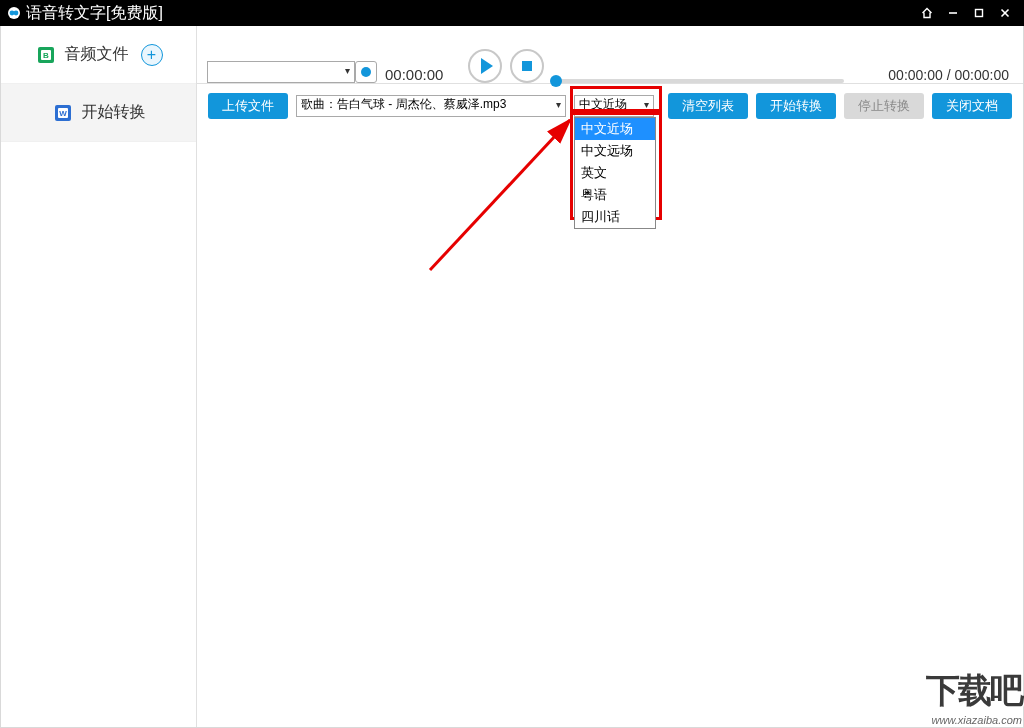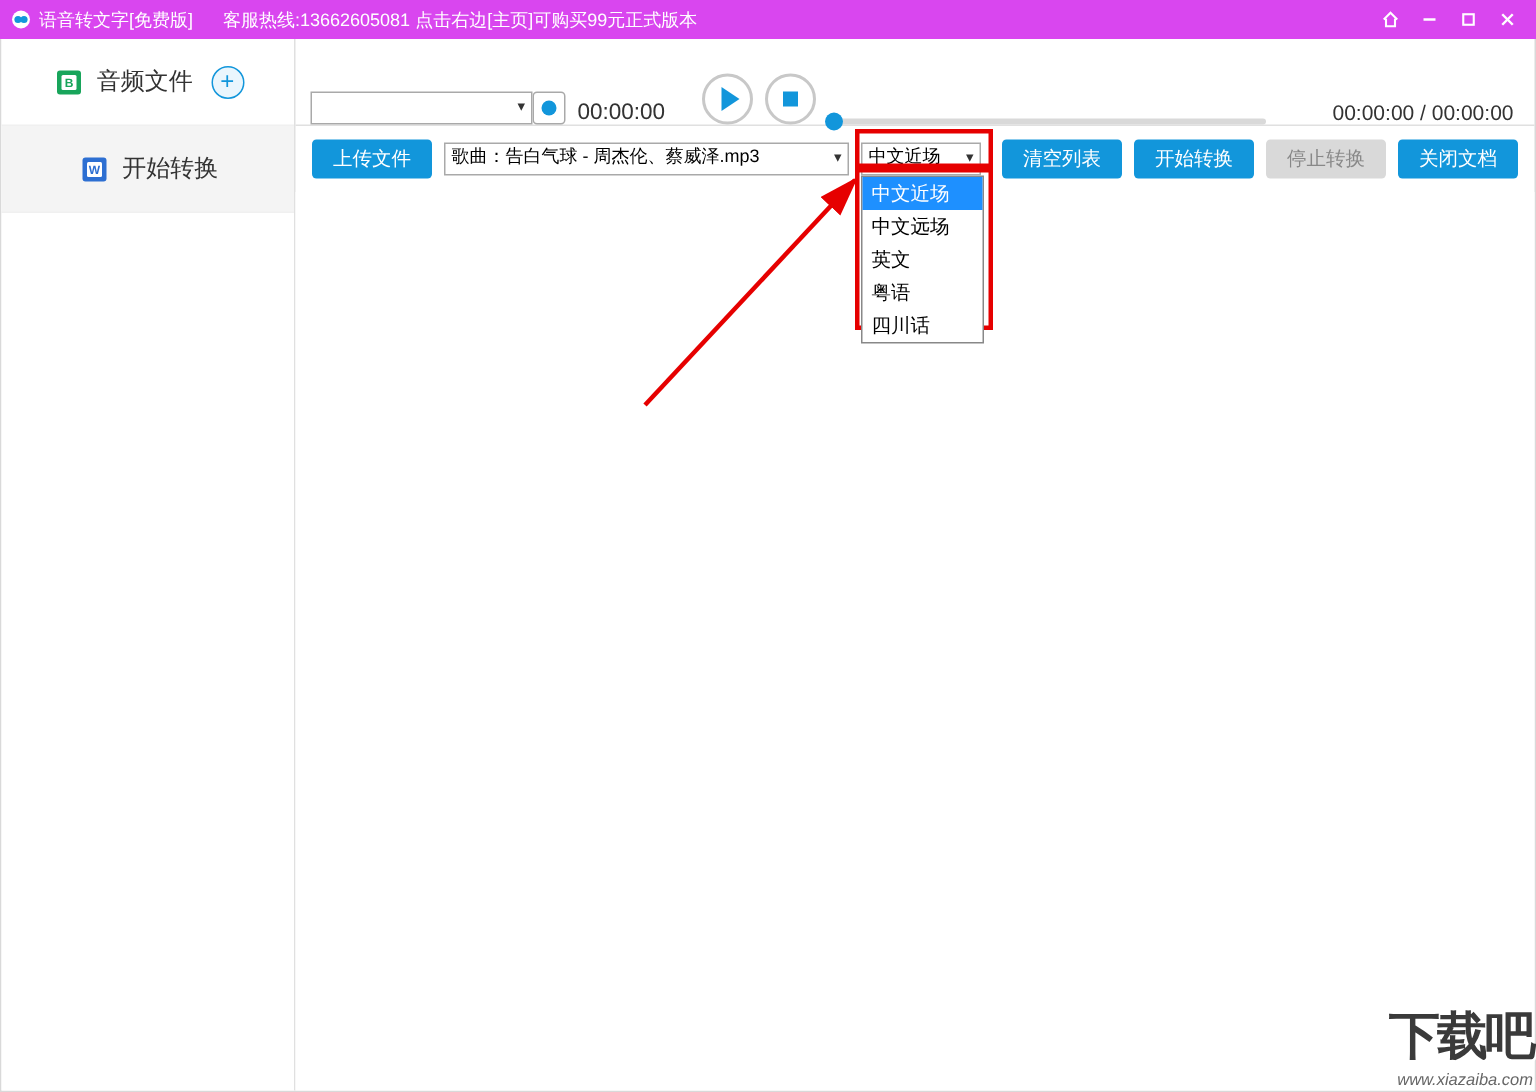--- a/index.html
+++ b/index.html
@@ -1,18 +1,18 @@
 <!DOCTYPE html>
 <html><head>
 <meta charset="utf-8">
 <style>
   * { box-sizing: border-box; margin: 0; padding: 0; font-family: "Microsoft YaHei", Arial, sans-serif; }
   body { width: 1024px; height: 728px; background: #fff; position: relative; overflow: hidden; }
 
-  .titlebar { height: 26px; background: #d946ef; color: #fff; display: flex; align-items: center; font-size: 12px; padding: 0 6px; }
+  .titlebar { height: 26px; background: #000000; color: #fff; display: flex; align-items: center; font-size: 16px; padding: 0 6px; }
   .titlebar .app-icon { width: 16px; height: 16px; margin-right: 4px; display: flex; align-items: center; justify-content: center; }
   .titlebar .title { white-space: nowrap; }
   .titlebar .hotline { margin-left: 20px; white-space: nowrap; }
   .titlebar .spacer { flex: 1; }
   .titlebar .winbtn { width: 26px; height: 26px; display: flex; align-items: center; justify-content: center; cursor: pointer; }
 
   .body { display: flex; height: calc(728px - 26px); border: 1px solid #d9d9d9; border-top: none; }
   .sidebar { width: 196px; border-right: 1px solid #e0e0e0; background: #fff; }
   .side-item { height: 58px; display: flex; align-items: center; justify-content: center; gap: 8px; font-size: 16px; color: #333; cursor: pointer; border-bottom: 1px solid #f0f0f0; }
   .side-item.active { background: #f4f4f4; }
@@ -62,21 +62,20 @@
 
 <div class="titlebar">
   <span class="app-icon">
     <svg width="14" height="14" viewBox="0 0 14 14">
         <circle cx="7" cy="7" r="6" fill="#fff"></circle>
         <circle cx="5" cy="7" r="2.4" fill="#1296db"></circle>
         <circle cx="9" cy="7" r="2.4" fill="#1296db"></circle>
       </svg>
   </span>
   <span class="title">语音转文字[免费版]</span>
-  <span class="hotline">客服热线:13662605081  点击右边[主页]可购买99元正式版本</span>
   <span class="spacer"></span>
   <span class="winbtn">
     <svg width="12" height="12" viewBox="0 0 12 12" fill="none" stroke="#fff" stroke-width="1.4">
         <path d="M1.5 6 L6 1.5 L10.5 6 M3 5.5 V10.5 H9 V5.5"></path>
       </svg>
   </span>
   <span class="winbtn">
     <svg width="12" height="12" viewBox="0 0 12 12" stroke="#fff" stroke-width="1.6">
         <line x1="2" y1="6" x2="10" y2="6"></line>
       </svg>

